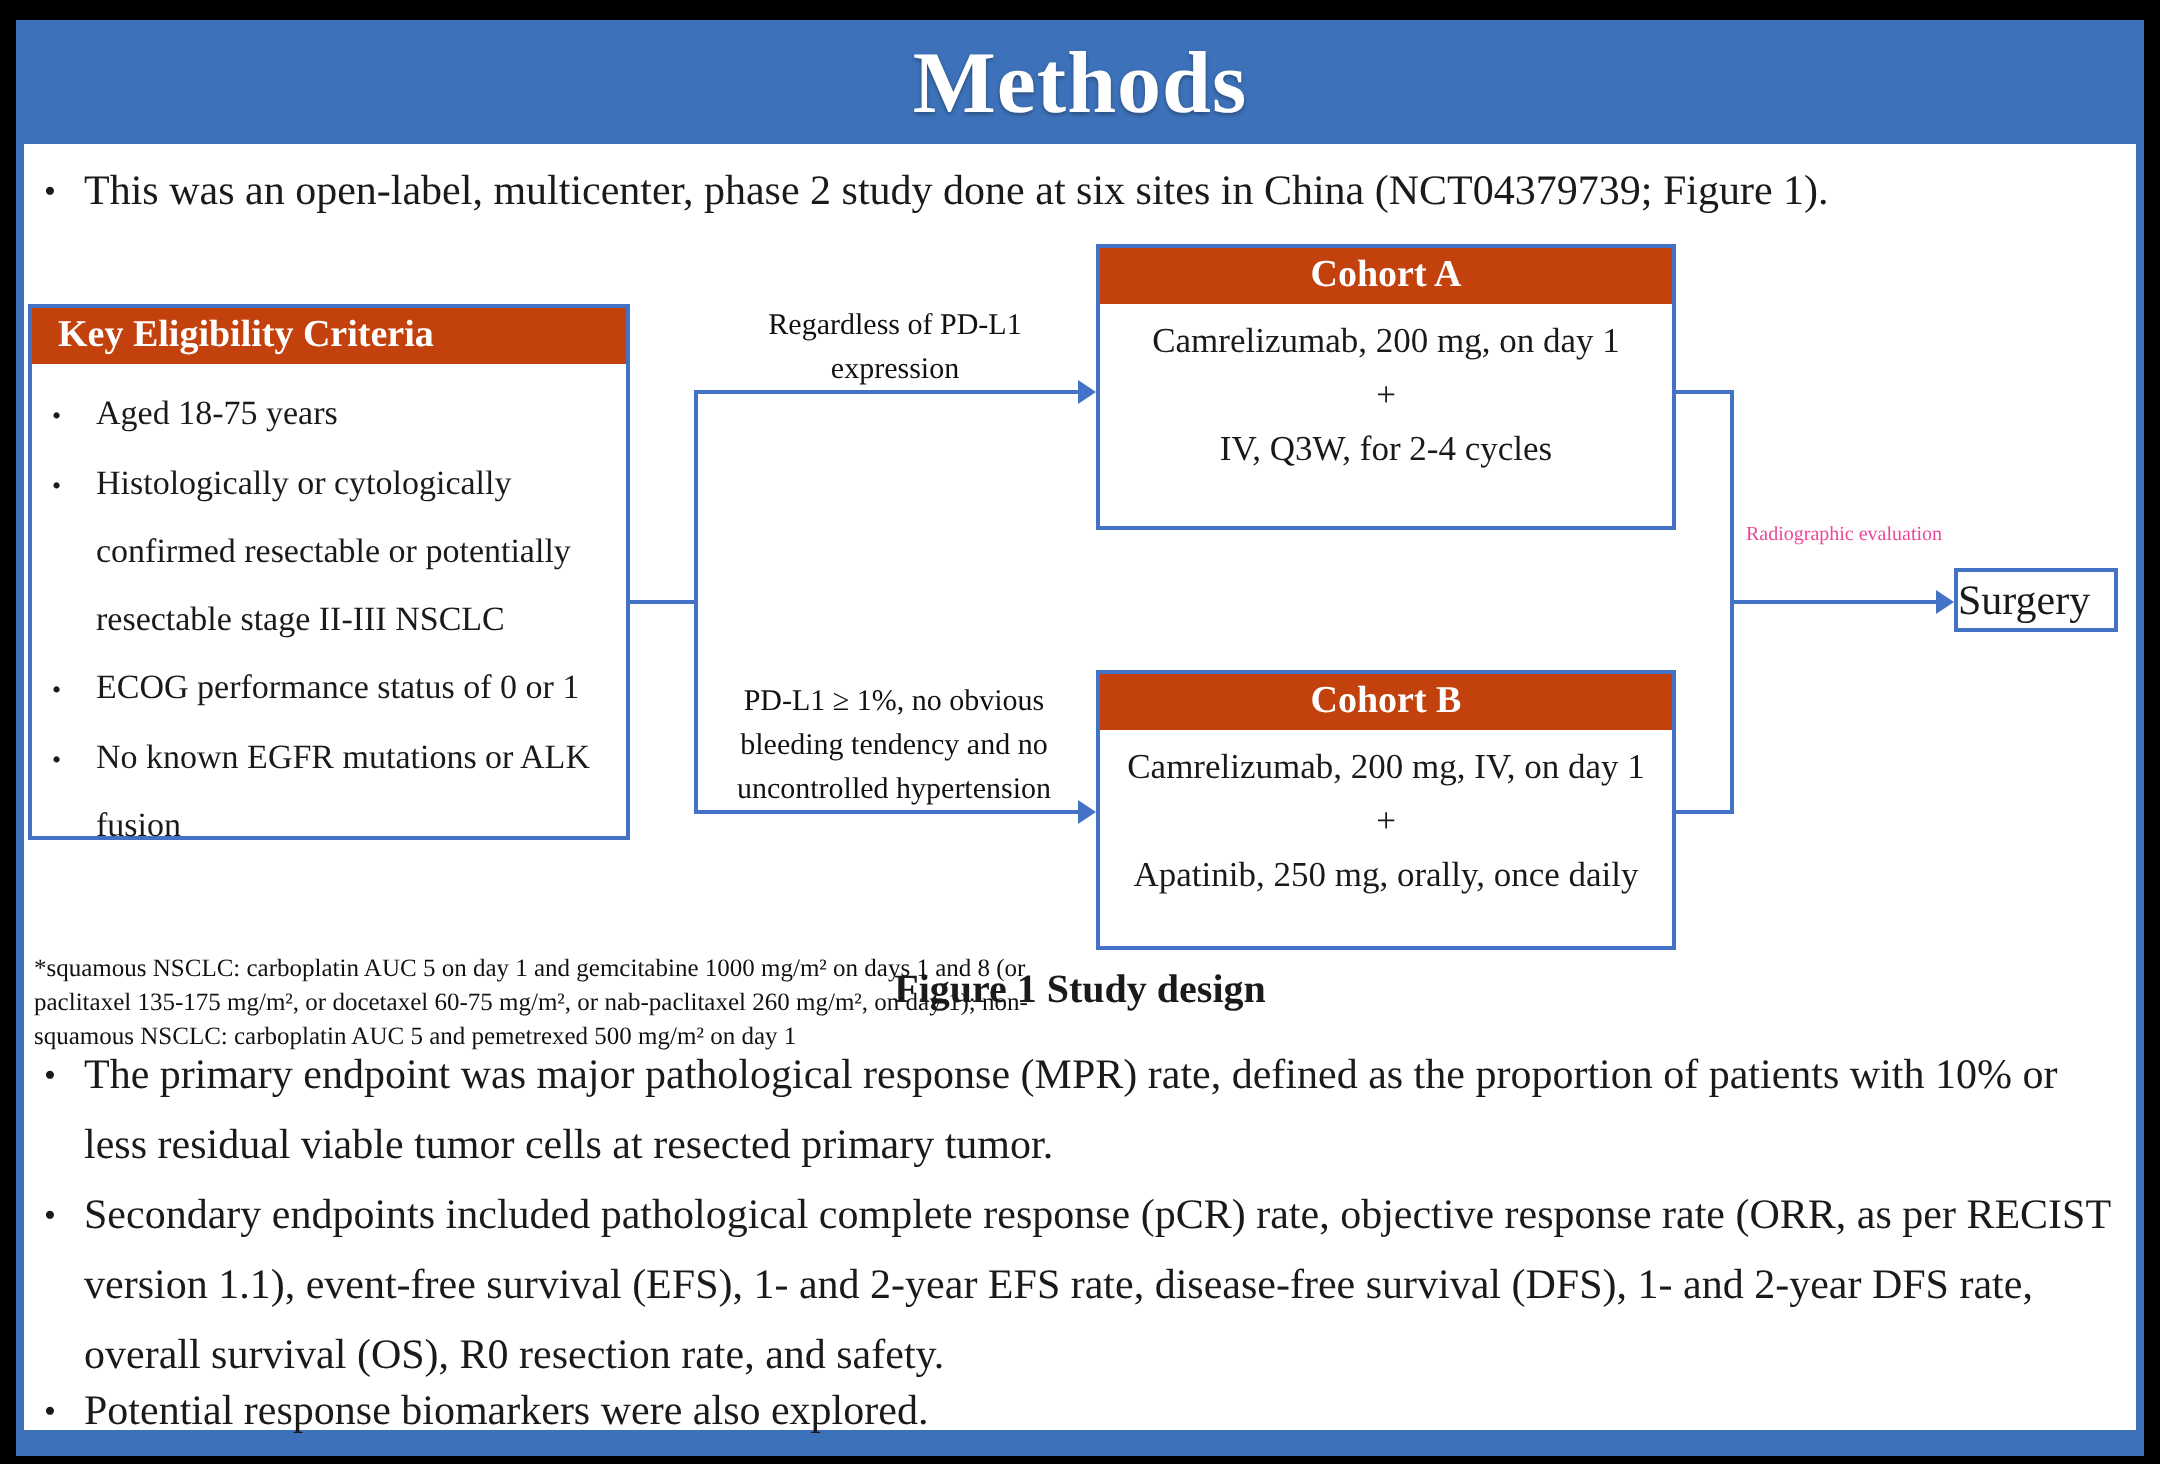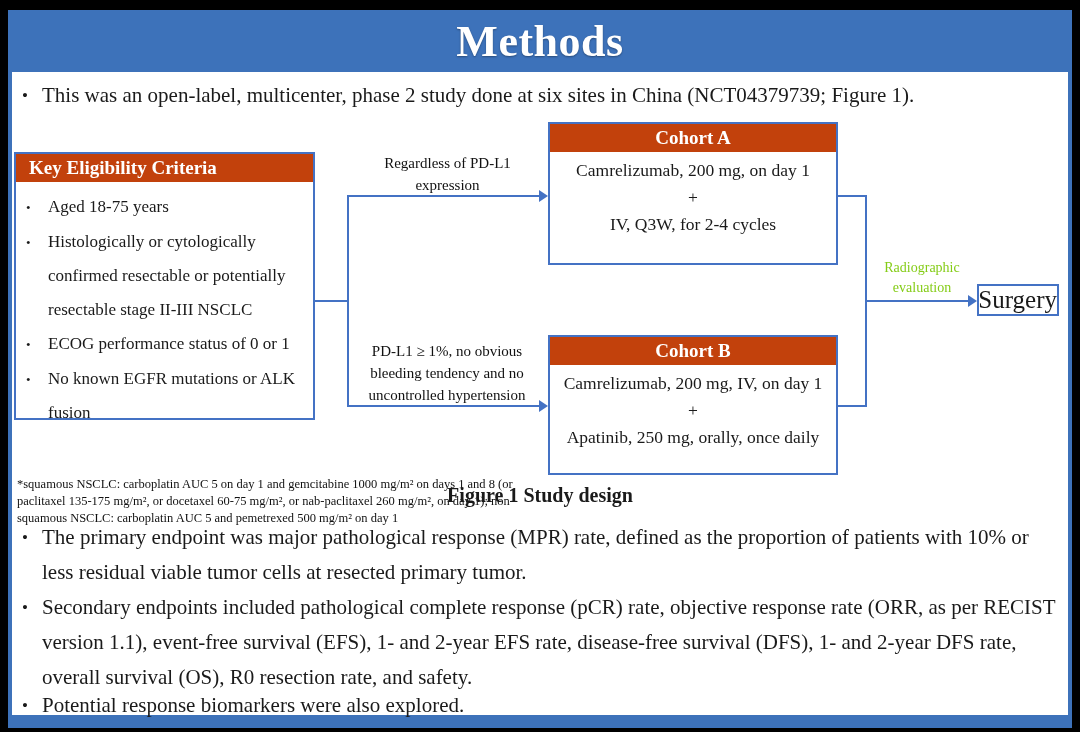--- a/index.html
+++ b/index.html
@@ -46,37 +46,37 @@
   .elig-body { padding:8px 4px 0 10px; }
   .elig-item { display:flex; font-size:17px; line-height:34px; }
   .elig-item .m2 { width:22px; flex:0 0 22px; font-size:13px; padding-top:1px; }
   .elig-item .etext { flex:1; }
 
   .cohort-body { padding-top:5px; }
   .cohort-line { text-align:center; font-size:17.5px; line-height:27px; }
 
   .surgery-box {
     border:2px solid #4472c4; background:#fff;
-    display:flex; align-items:center; justify-content:flex-end;
-    font-size:25px;
+    display:flex; align-items:center; justify-content:flex-start;
+    font-size:21px;
   }
 
   
   .hline { height:2px; background:#4472c4; }
   .vline { width:2px; background:#4472c4; }
   .arr-right {
     width:0; height:0;
     border-left:9px solid #4472c4;
     border-top:6px solid transparent;
     border-bottom:6px solid transparent;
   }
 
   
   .flow-label { font-size:15px; line-height:22px; text-align:center; color:#111; }
-  .rad-label { font-size:14px; line-height:20px; text-align:center; color:#84cc16; }
+  .rad-label { font-size:10px; line-height:20px; text-align:center; color:#ec4899; }
 
   .footnote { font-size:12.5px; line-height:17px; color:#111; }
   .fig-caption { font-size:20px; font-weight:bold; text-align:center; }
 </style>
 </head>
 <body>
 
 <div class="abs content-bg"></div>
 <div class="abs title-band">
   <span>Methods</span>

